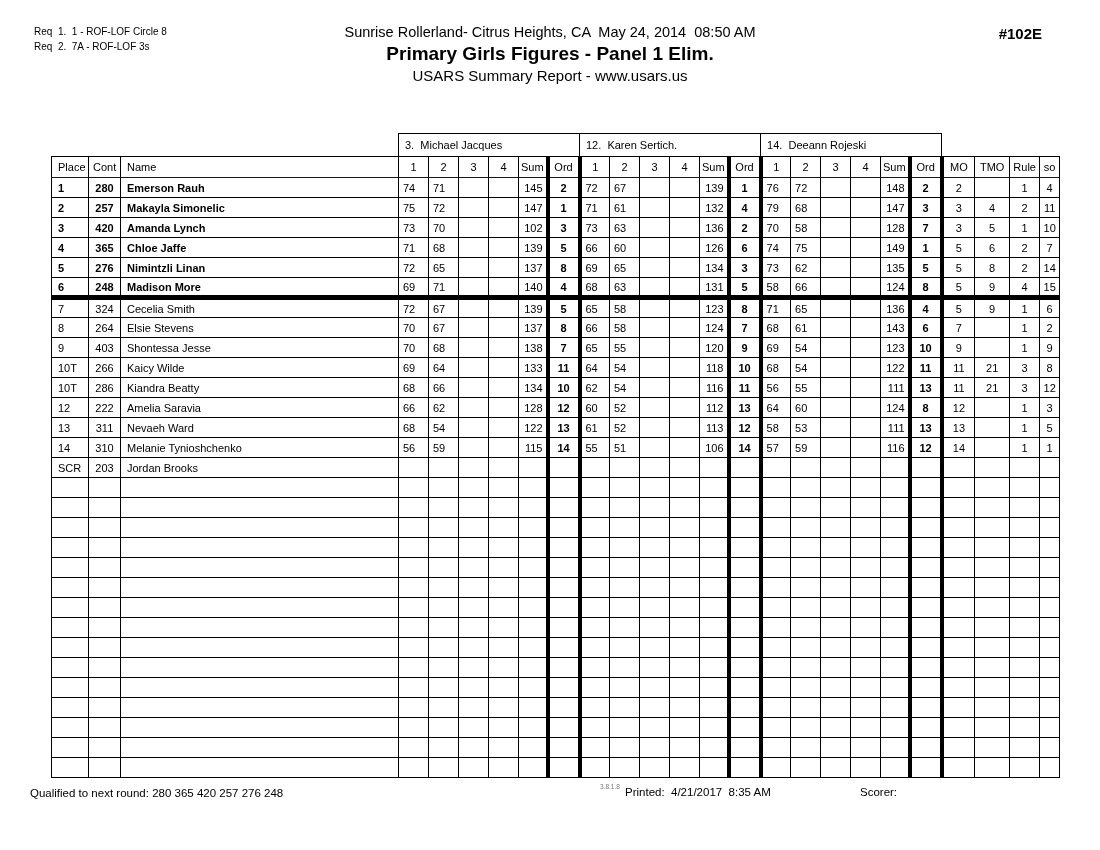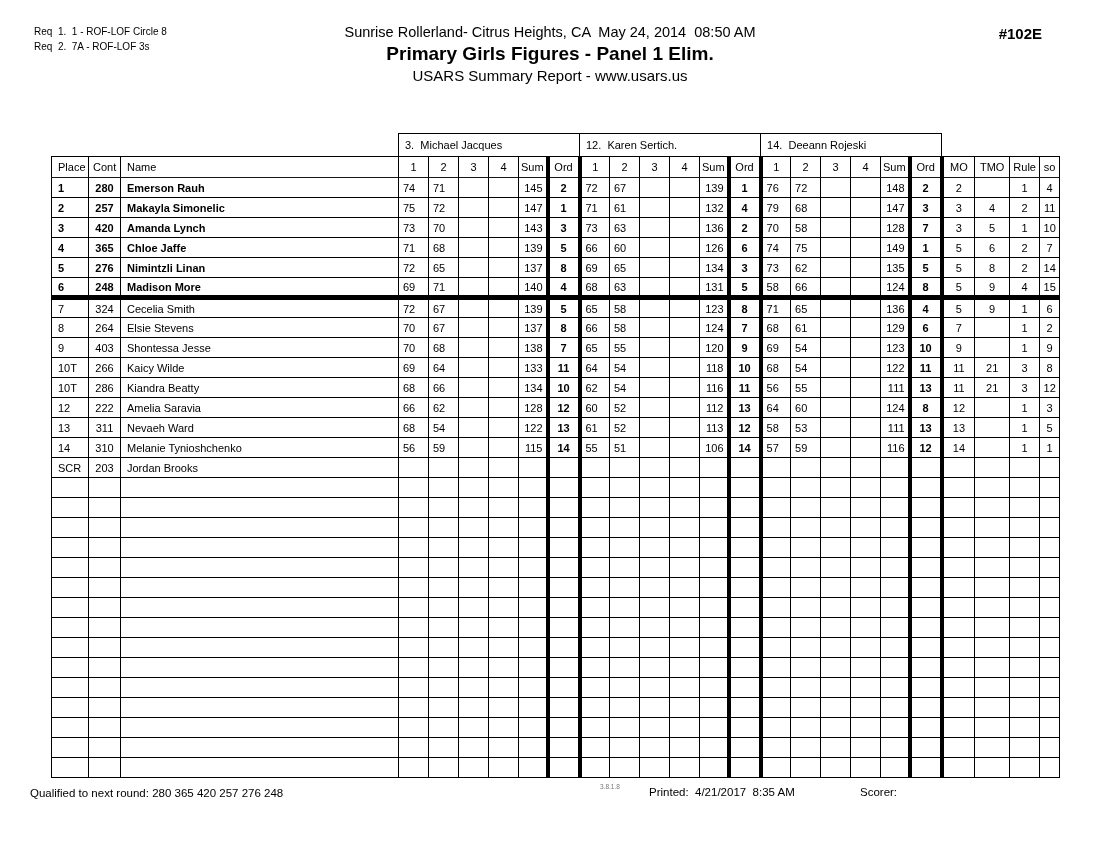--- a/index.html
+++ b/index.html
@@ -35,21 +35,21 @@
   .c-tail{text-align:center;}
   .bar-r{border-right:4px solid #000;}
   tr.bold .c-place,tr.bold .c-cont,tr.bold .c-name{font-weight:bold;}
   tr.cutoff td{border-bottom:5px solid #000;}
   tr.head-row .c-place,tr.head-row .c-cont,tr.head-row .c-name{font-weight:normal;}
   tr.head-row .hnum, tr.head-row .c-tail{text-align:center;padding:0 1px;}
   tr.head-row .c-cont{text-align:left;padding-left:4px;}
   
   .footer-qualified{position:absolute;left:30px;top:787px;font-size:11.5px;}
   .footer-version{position:absolute;left:600px;top:783px;font-size:6.5px;color:#777;}
-  .footer-printed{position:absolute;left:649px;top:786px;font-size:11.5px;text-align:right;}
+  .footer-printed{position:absolute;left:625px;top:786px;font-size:11.5px;text-align:right;}
   .footer-scorer{position:absolute;left:860px;top:786px;font-size:11.5px;}
 </style>
 </head>
 <body>
 
 <div class="req-block">
   <div class="pre">Req  1.  1 - ROF-LOF Circle 8</div>
   <div class="pre">Req  2.  7A - ROF-LOF 3s</div>
 </div>
 
@@ -180,21 +180,21 @@
           <td class="c-tail">11</td>
         </tr>
         <tr class="data-row bold">
           <td class="c-place">3</td>
           <td class="c-cont">420</td>
           <td class="c-name">Amanda Lynch</td>
           <td class="c-score">73</td>
           <td class="c-score">70</td>
           <td class="c-score"></td>
           <td class="c-score"></td>
-          <td class="c-sum bar-r">143</td>
+          <td class="c-sum bar-r">102</td>
           <td class="c-ord bar-r">3</td>
           <td class="c-score">73</td>
           <td class="c-score">63</td>
           <td class="c-score"></td>
           <td class="c-score"></td>
           <td class="c-sum bar-r">136</td>
           <td class="c-ord bar-r">2</td>
           <td class="c-score">70</td>
           <td class="c-score">58</td>
           <td class="c-score"></td>
@@ -327,21 +327,21 @@
           <td class="c-score">66</td>
           <td class="c-score">58</td>
           <td class="c-score"></td>
           <td class="c-score"></td>
           <td class="c-sum bar-r">124</td>
           <td class="c-ord bar-r">7</td>
           <td class="c-score">68</td>
           <td class="c-score">61</td>
           <td class="c-score"></td>
           <td class="c-score"></td>
-          <td class="c-sum bar-r">129</td>
+          <td class="c-sum bar-r">143</td>
           <td class="c-ord bar-r">6</td>
           <td class="c-tail">7</td>
           <td class="c-tail"></td>
           <td class="c-tail">1</td>
           <td class="c-tail">2</td>
         </tr>
         <tr class="data-row">
           <td class="c-place">9</td>
           <td class="c-cont">403</td>
           <td class="c-name">Shontessa Jesse</td>

